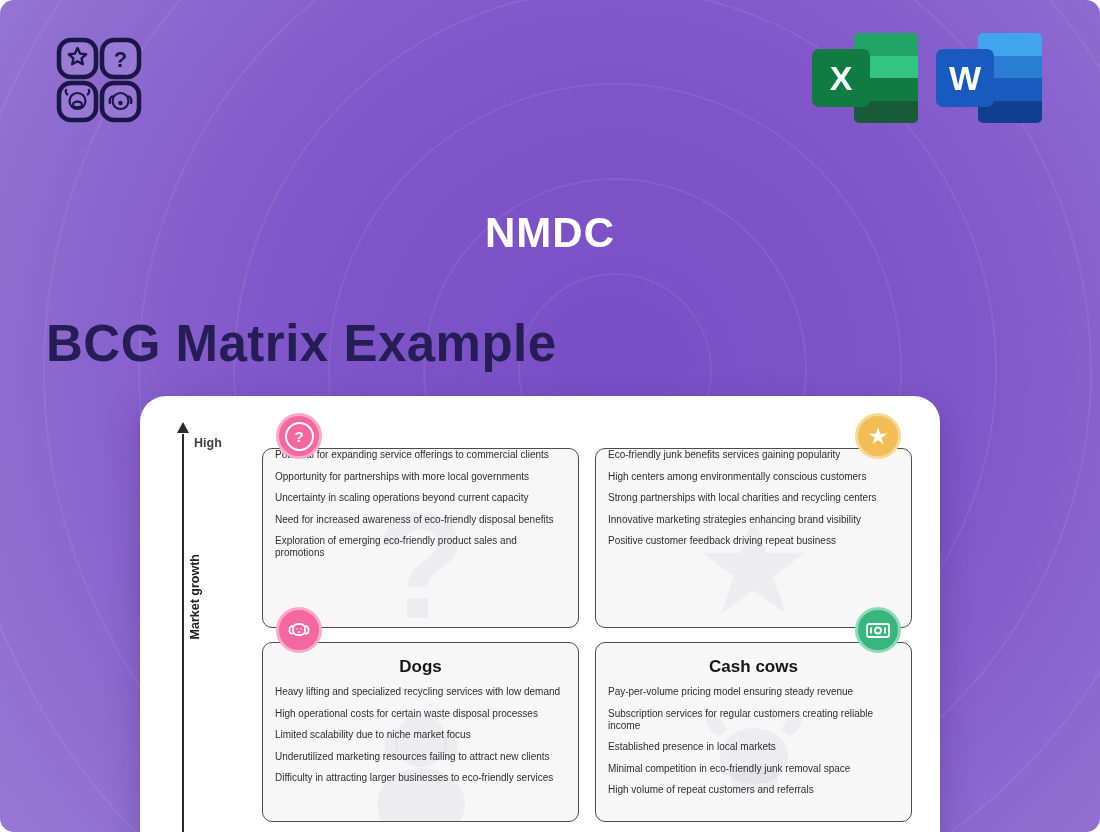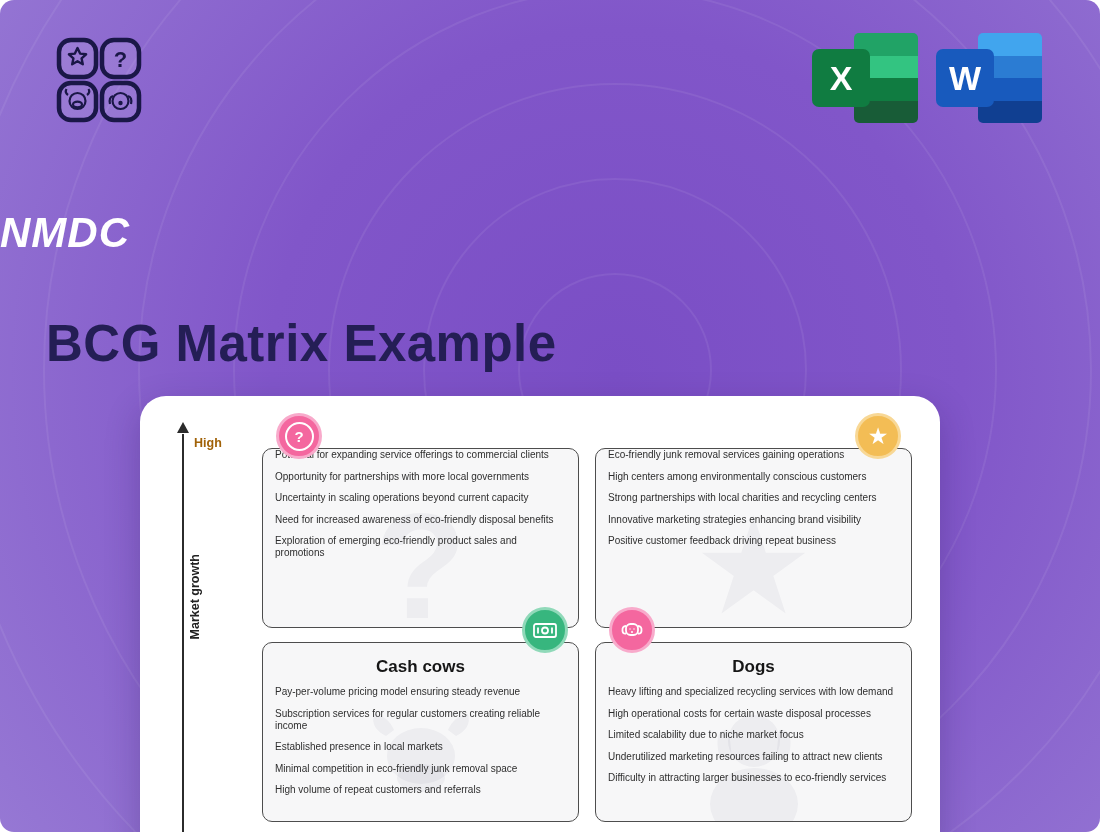--- a/index.html
+++ b/index.html
@@ -28,35 +28,35 @@
   .excel .c3{background:#107c41}.excel .c4{background:#185c37}
   .word .c1{background:#41a5ee}.word .c2{background:#2b7cd3}
   .word .c3{background:#185abd}.word .c4{background:#103f91}
   .front{position:absolute;left:0;top:16px;width:58px;height:58px;border-radius:7px;
          display:flex;align-items:center;justify-content:center;
          color:#fff;font-weight:800;font-size:34px;}
   .excel .front{background:#107c41;}
   .word .front{background:#185abd;}
 
   
-  .company-title{position:absolute;left:0;top:212px;width:1100px;
-    color:#ffffff;font-size:42px;font-weight:700;letter-spacing:1px;line-height:1;font-style:italic;}
+  .company-title{position:absolute;left:0;top:212px;width:1100px;text-align:center;
+    color:#ffffff;font-size:42px;font-weight:700;letter-spacing:1px;line-height:1;}
   .page-title{position:absolute;left:0;top:318px;width:1100px;text-align:left;
     color:#241e55;font-size:51px;font-weight:800;letter-spacing:0.5px;line-height:1;padding-left:46px;}
 
   
   .card{position:absolute;left:140px;top:396px;width:800px;height:470px;background:#ffffff;
         border-radius:26px;box-shadow:0 12px 34px rgba(35,18,80,0.25);}
 
   
   .axis-line{position:absolute;left:42px;top:38px;bottom:0;width:2px;background:#2b2b2b;}
   .axis-arrow{position:absolute;left:37px;top:26px;width:0;height:0;
       border-left:6px solid transparent;border-right:6px solid transparent;
       border-bottom:11px solid #2b2b2b;}
-  .axis-high{position:absolute;left:54px;top:40px;font-size:12.5px;font-weight:bold;color:#a16207;}
+  .axis-high{position:absolute;left:54px;top:40px;font-size:12.5px;font-weight:bold;color:#404040;}
   .axis-ylabel{position:absolute;left:48px;top:158px;writing-mode:vertical-rl;
       transform:rotate(180deg);font-size:12.5px;font-weight:bold;color:#222;}
 
   
   .grid{position:absolute;left:122px;top:52px;width:650px;display:grid;
         grid-template-columns:1fr 1fr;column-gap:16px;row-gap:14px;grid-auto-rows:180px;}
   .quad{position:relative;background:#f7f7f8;border:1px solid #4d4d4d;border-radius:10px;}
   .wm-clip{position:absolute;inset:0;border-radius:10px;overflow:hidden;pointer-events:none;}
   .wm-glyph{position:absolute;left:50%;top:66%;transform:translate(-50%,-50%);
       font-size:150px;font-weight:800;color:rgba(22,20,60,0.045);line-height:1;}
@@ -168,25 +168,57 @@
 
       <div class="quad">
         <div class="wm-clip">
           <div class="wm-glyph" style="font-size:120px;">★</div>
         </div>
         <div class="badge amber right">
           <span class="star-glyph">★</span>
         </div>
         <div class="quad-content">
           <ul>
-            <li>Eco-friendly junk removal services gaining operations</li>
+            <li>Eco-friendly junk benefits services gaining popularity</li>
             <li>High centers among environmentally conscious customers</li>
             <li>Strong partnerships with local charities and recycling centers</li>
             <li>Innovative marketing strategies enhancing brand visibility</li>
             <li>Positive customer feedback driving repeat business</li>
+          </ul>
+        </div>
+      </div>
+
+      <div class="quad">
+        <div class="wm-clip">
+          <svg class="wm-svg" width="150" height="150" viewBox="0 0 150 150">
+            <g fill="rgba(22,20,60,0.045)">
+              <circle cx="75" cy="45" r="26"></circle>
+              <path d="M50 34 q-14 -2 -11 20 q1 12 14 9z"></path>
+              <path d="M100 34 q14 -2 11 20 q-1 12 -14 9z"></path>
+              <ellipse cx="75" cy="108" rx="44" ry="36"></ellipse>
+            </g>
+          </svg>
+        </div>
+        <div class="badge pink left">
+          <svg width="26" height="26" viewBox="0 0 26 26" fill="none" stroke="#ffffff" stroke-width="1.8">
+            <rect x="7" y="7" width="12" height="11" rx="4.5"></rect>
+            <path d="M7 9 Q3 9 3.5 14 Q4 17 7 16.5 M19 9 Q23 9 22.5 14 Q22 17 19 16.5"></path>
+            <circle cx="11" cy="12" r="0.7" fill="#fff" stroke="none"></circle>
+            <circle cx="15" cy="12" r="0.7" fill="#fff" stroke="none"></circle>
+            <circle cx="13" cy="15" r="1" fill="#fff" stroke="none"></circle>
+          </svg>
+        </div>
+        <div class="quad-content">
+          <div class="quad-title">Dogs</div>
+          <ul>
+            <li>Heavy lifting and specialized recycling services with low demand</li>
+            <li>High operational costs for certain waste disposal processes</li>
+            <li>Limited scalability due to niche market focus</li>
+            <li>Underutilized marketing resources failing to attract new clients</li>
+            <li>Difficulty in attracting larger businesses to eco-friendly services</li>
           </ul>
         </div>
       </div>
 
       <div class="quad">
         <div class="wm-clip">
           <svg class="wm-svg" width="150" height="150" viewBox="0 0 150 150">
             <g fill="rgba(22,20,60,0.045)">
               <ellipse cx="75" cy="60" rx="34" ry="28"></ellipse>
               <ellipse cx="75" cy="82" rx="24" ry="14"></ellipse>
@@ -207,47 +239,15 @@
           <ul>
             <li>Pay-per-volume pricing model ensuring steady revenue</li>
             <li>Subscription services for regular customers creating reliable income</li>
             <li>Established presence in local markets</li>
             <li>Minimal competition in eco-friendly junk removal space</li>
             <li>High volume of repeat customers and referrals</li>
           </ul>
         </div>
       </div>
 
-      <div class="quad">
-        <div class="wm-clip">
-          <svg class="wm-svg" width="150" height="150" viewBox="0 0 150 150">
-            <g fill="rgba(22,20,60,0.045)">
-              <circle cx="75" cy="45" r="26"></circle>
-              <path d="M50 34 q-14 -2 -11 20 q1 12 14 9z"></path>
-              <path d="M100 34 q14 -2 11 20 q-1 12 -14 9z"></path>
-              <ellipse cx="75" cy="108" rx="44" ry="36"></ellipse>
-            </g>
-          </svg>
-        </div>
-        <div class="badge pink left">
-          <svg width="26" height="26" viewBox="0 0 26 26" fill="none" stroke="#ffffff" stroke-width="1.8">
-            <rect x="7" y="7" width="12" height="11" rx="4.5"></rect>
-            <path d="M7 9 Q3 9 3.5 14 Q4 17 7 16.5 M19 9 Q23 9 22.5 14 Q22 17 19 16.5"></path>
-            <circle cx="11" cy="12" r="0.7" fill="#fff" stroke="none"></circle>
-            <circle cx="15" cy="12" r="0.7" fill="#fff" stroke="none"></circle>
-            <circle cx="13" cy="15" r="1" fill="#fff" stroke="none"></circle>
-          </svg>
-        </div>
-        <div class="quad-content">
-          <div class="quad-title">Dogs</div>
-          <ul>
-            <li>Heavy lifting and specialized recycling services with low demand</li>
-            <li>High operational costs for certain waste disposal processes</li>
-            <li>Limited scalability due to niche market focus</li>
-            <li>Underutilized marketing resources failing to attract new clients</li>
-            <li>Difficulty in attracting larger businesses to eco-friendly services</li>
-          </ul>
-        </div>
-      </div>
-
     </div>
   </div>
 </div>
 
 </body></html>

